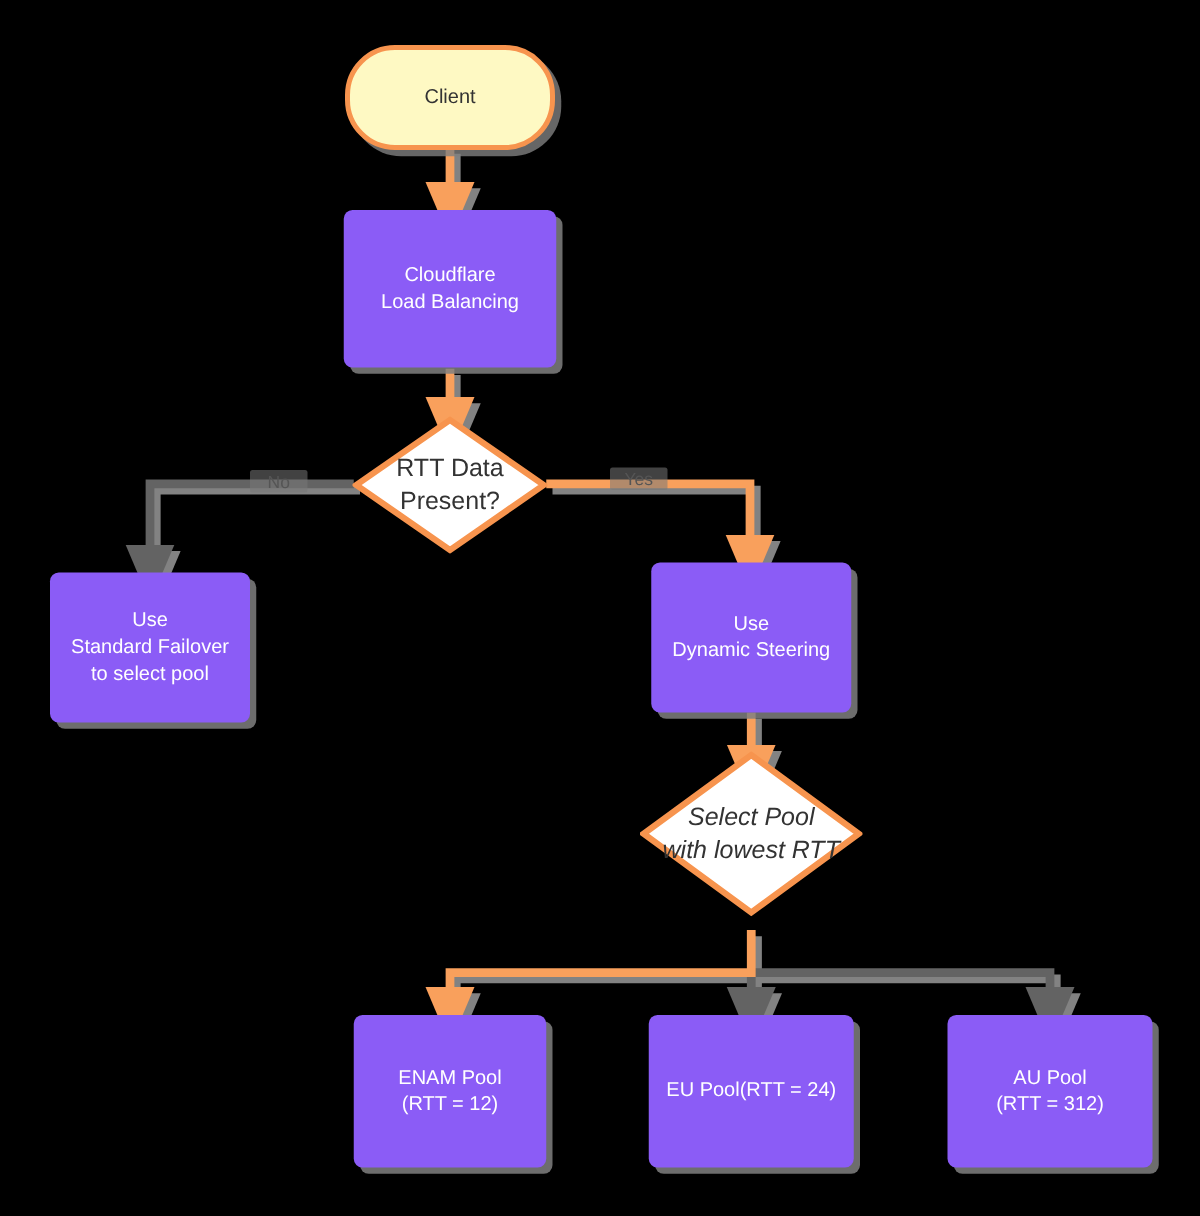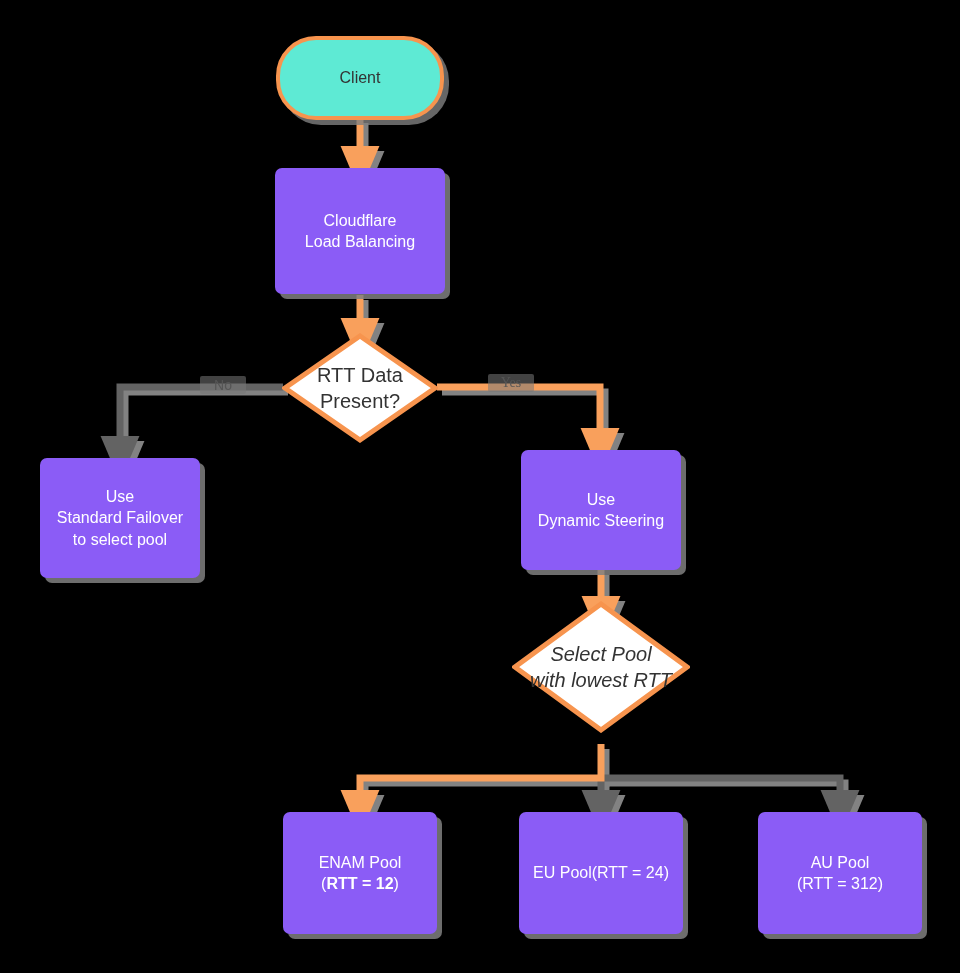--- a/index.html
+++ b/index.html
@@ -44,21 +44,21 @@
   .node-fill {
     background: #8b5cf6;
     border-radius: 7px;
     color: #ffffff;
     font-size: 16px;
     box-shadow: 5px 5px 0 0 rgba(128,128,128,0.85);
   }
 
   
   .node-stadium {
-    background: #5eead4;
+    background: #fef9c3;
     border: 4px solid #f7944e;
     border-radius: 40px;
     color: #333333;
     font-size: 16px;
     box-shadow: 5px 5px 0 0 rgba(128,128,128,0.8);
   }
 
   
   .node-diamond {
     background: transparent;
@@ -68,21 +68,21 @@
     left: 0; top: 0;
     width: 100%; height: 100%;
   }
   .node-diamond .label {
     position: relative;
     z-index: 2;
     color: #333333;
     font-size: 20px;
   }
 
-  .bold { font-weight: bold; }
+  .bold { font-weight: normal; }
 
   
   .edge-label {
     position: absolute;
     z-index: 6;
     font-size: 14px;
     color: #555555;
     background: rgba(120,120,120,0.55);
     padding: 2px 5px;
     border-radius: 2px;
@@ -129,21 +129,21 @@
       <path d="M360,118 L360,168" marker-end="url(#arrow-orange)"></path>
       <path d="M360,295 L360,340" marker-end="url(#arrow-orange)"></path>
       <path d="M437,387 L600,387 L600,450" marker-end="url(#arrow-orange)"></path>
       <path d="M601,570 L601,618" marker-end="url(#arrow-orange)"></path>
       <path d="M601,744 L601,778 L360,778 L360,812" marker-end="url(#arrow-orange)"></path>
     </g>
   </svg>
 
   <div class="edge-label" style="left:200px; top:376px; width:36px;">No</div>
 
-  <div class="edge-label" style="left:488px; top:374px; width:36px;font-family:Liberation Serif, serif;">Yes</div>
+  <div class="edge-label" style="left:488px; top:374px; width:36px;">Yes</div>
 
   <div class="node node-stadium" style="left:276px; top:36px; width:168px; height:84px;">
     <span class="label">Client</span>
   </div>
 
   <div class="node node-fill" style="left:275px; top:168px; width:170px; height:126px;">
     <span class="label">Cloudflare
 Load Balancing</span>
   </div>
 

